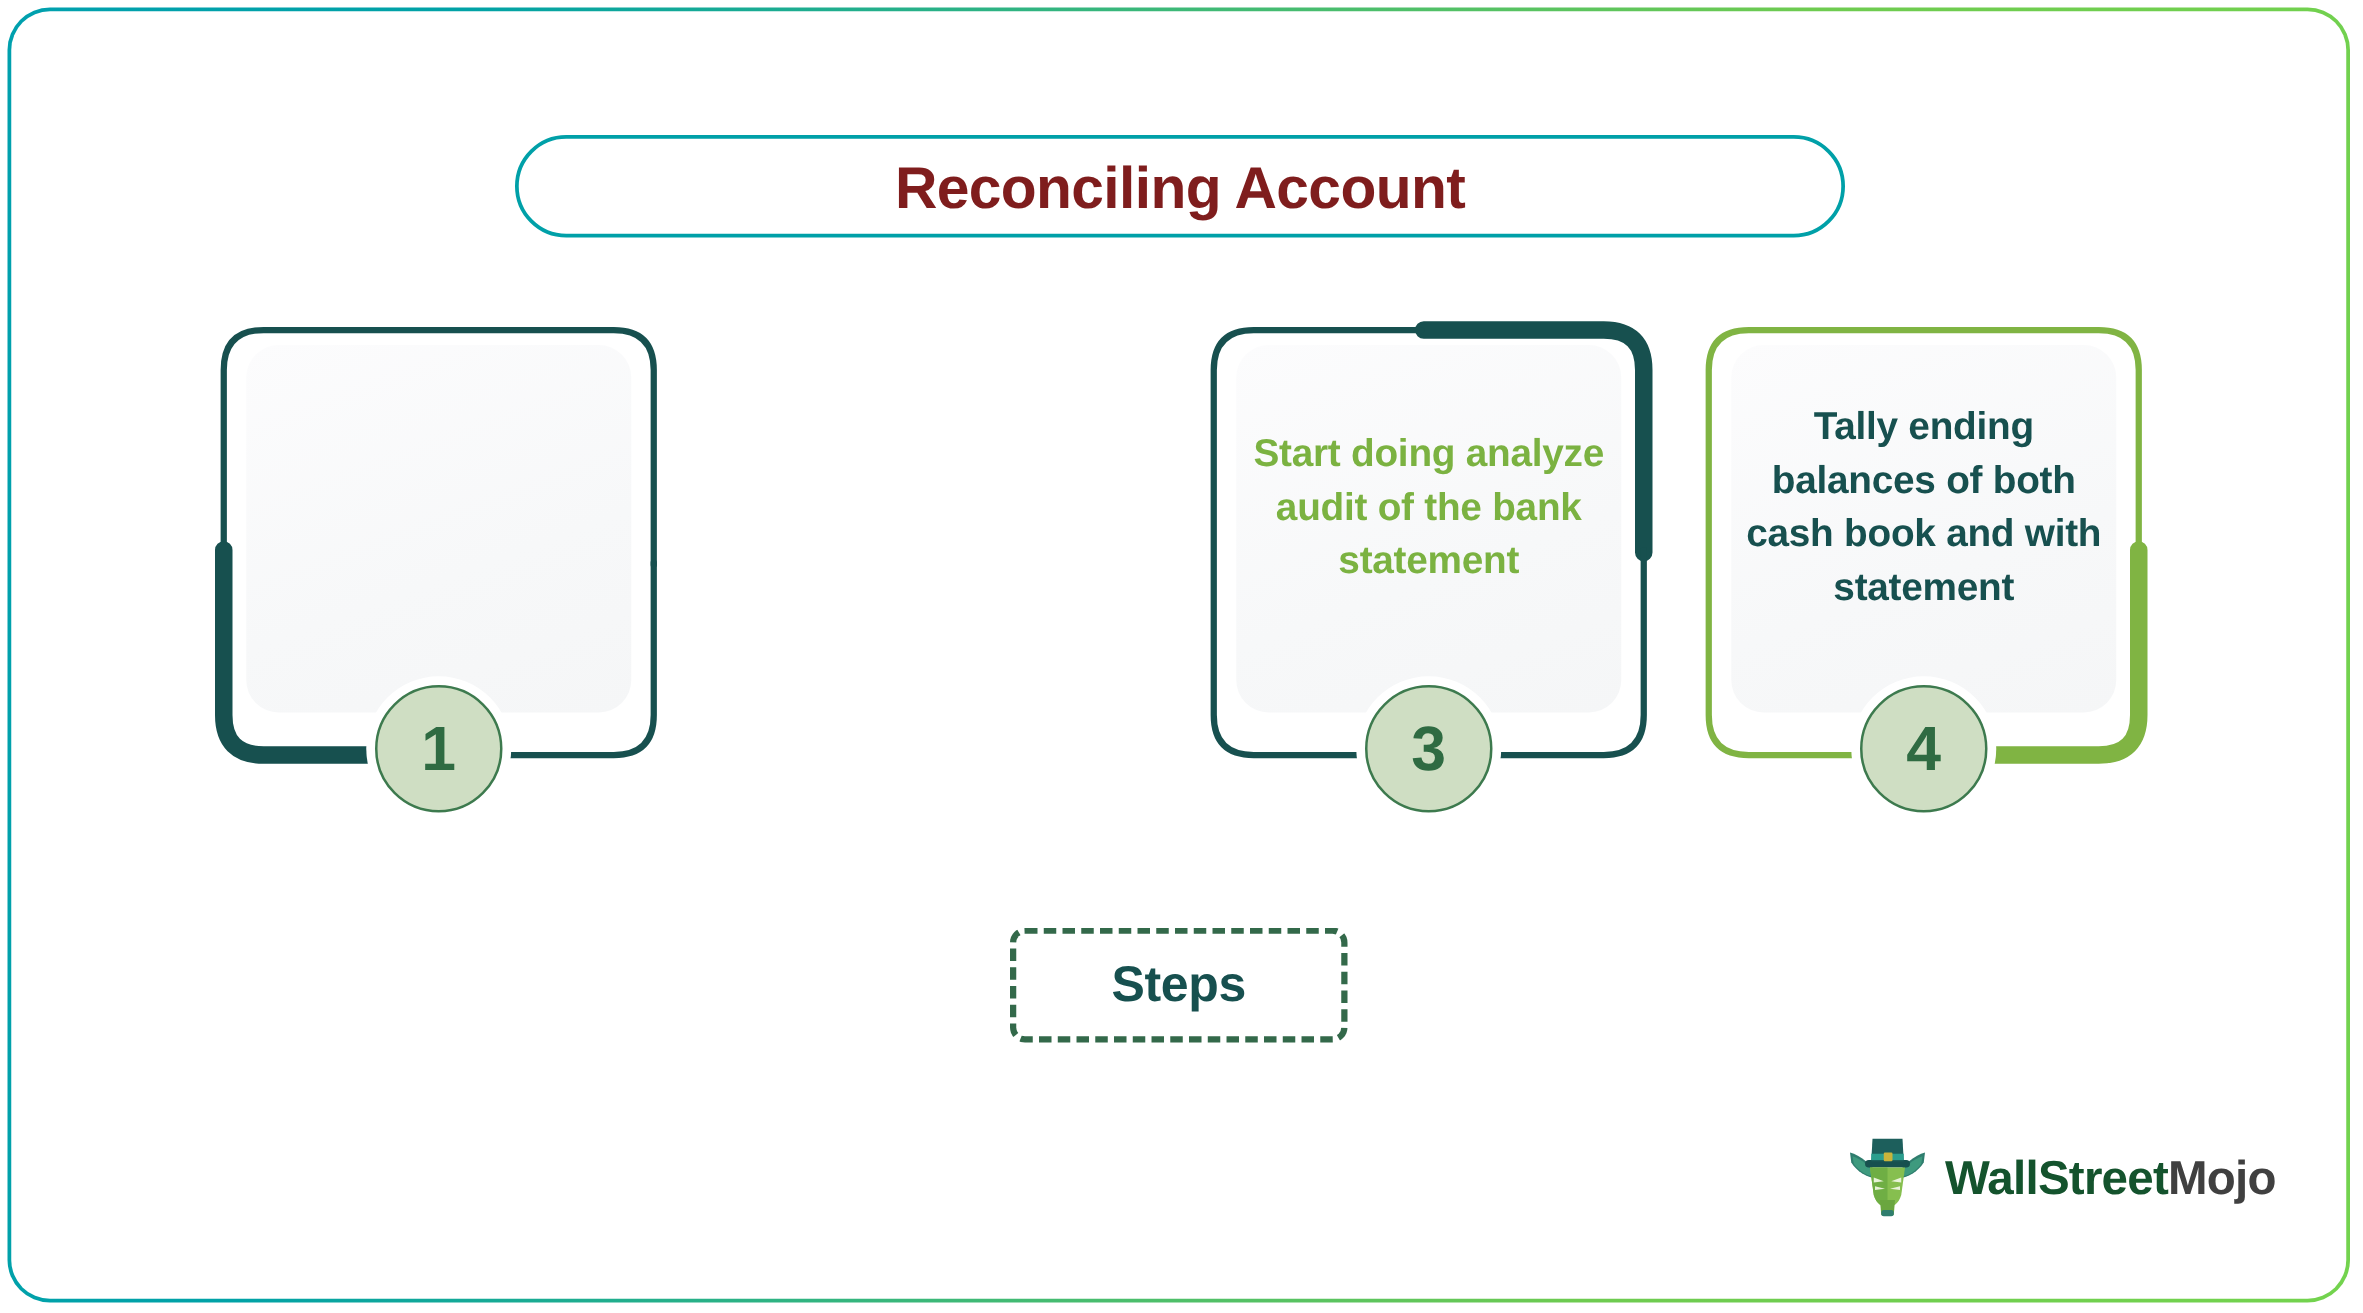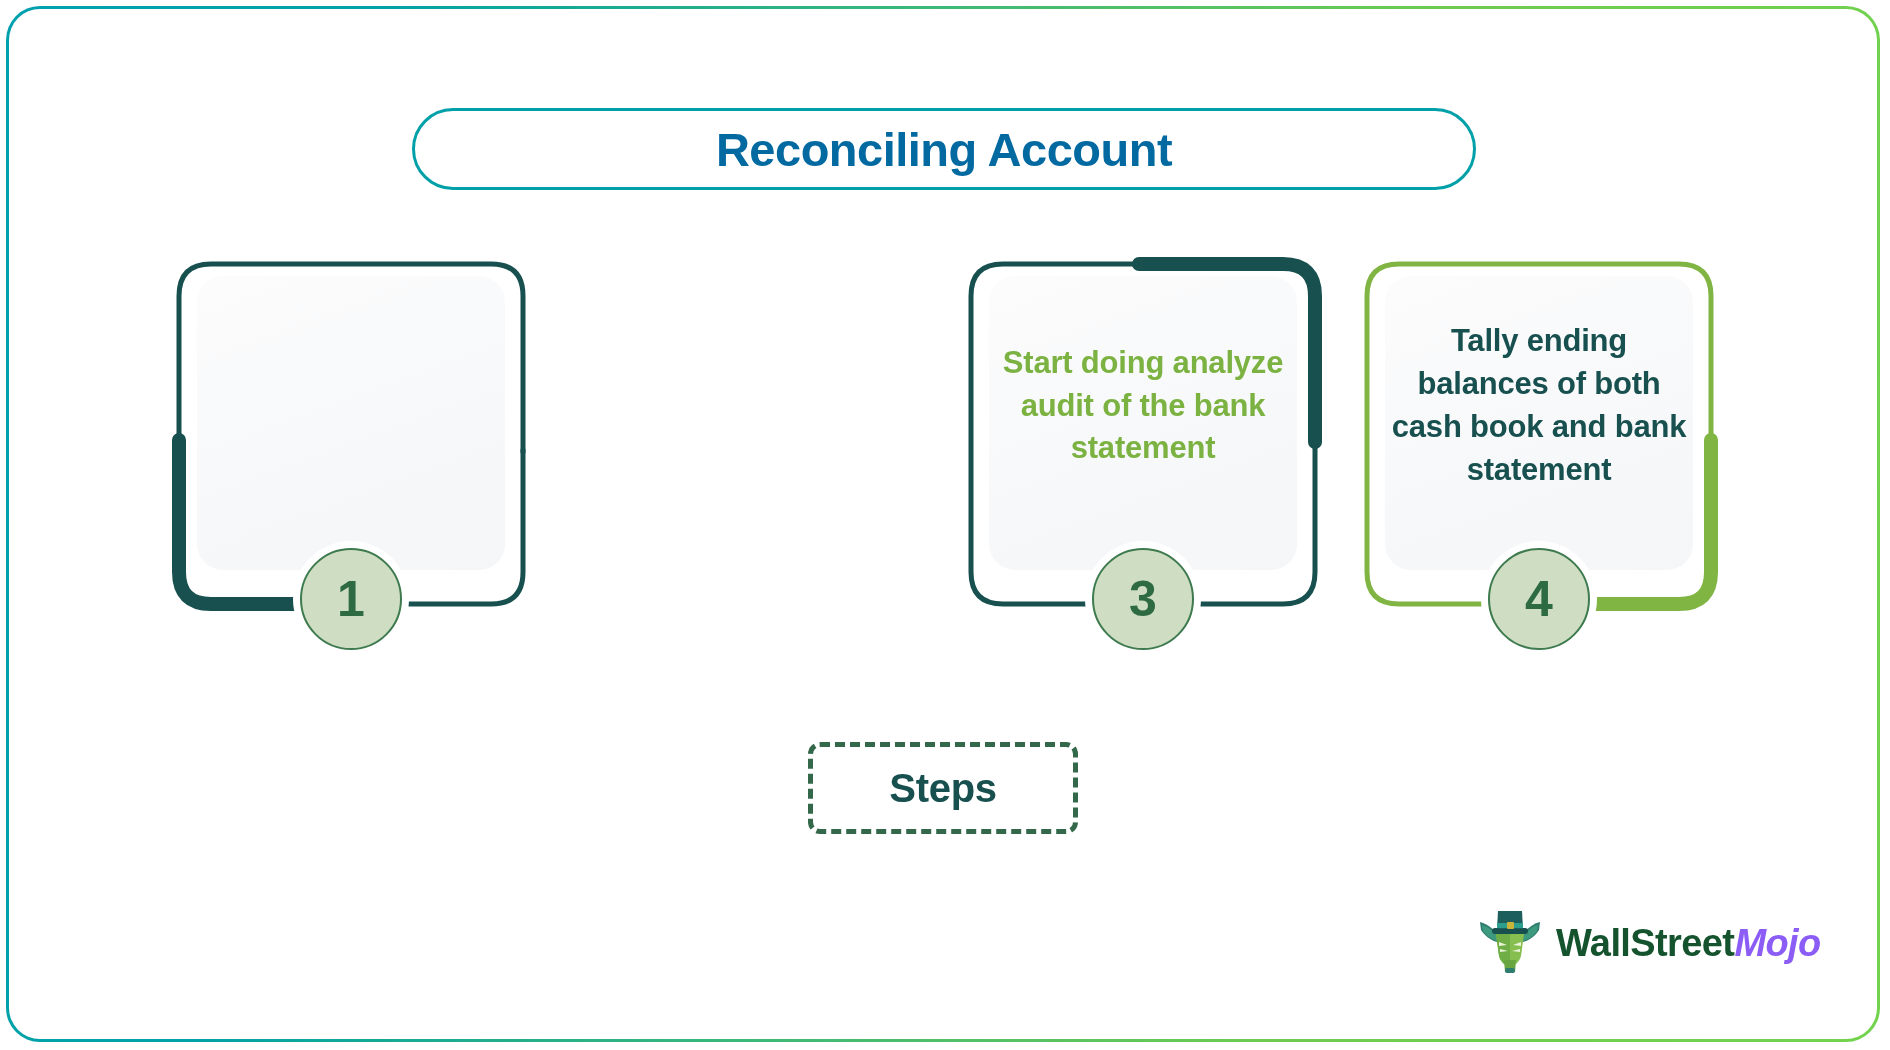--- a/index.html
+++ b/index.html
@@ -48,21 +48,21 @@
     border-radius: 41px;
     background: #ffffff;
     display: flex;
     align-items: center;
     justify-content: center;
     box-sizing: border-box;
   }
   .title-text {
     font-size: 47px;
     font-weight: 700;
-    color: #0369a1;
+    color: #7f1d1d;
     letter-spacing: -0.5px;
     white-space: nowrap;
   }
 
   
   .cards-row {
     position: absolute;
     left: 175px;
     top: 258px;
     width: 1540px;
@@ -179,21 +179,21 @@
   }
   .logo-mark { width: 64px; height: 70px; display: block; }
   .logo-word {
     font-size: 38px;
     font-weight: 700;
     letter-spacing: -0.6px;
     white-space: nowrap;
     line-height: 1;
   }
   .logo-word .w1 { color: #14532d; }
-  .logo-word .w2 { color: #8b5cf6; font-style: italic; }
+  .logo-word .w2 { color: #404040; }
 </style>
 </head>
 <body>
 
 <div class="canvas">
 
   <div class="outer-frame">
     <div class="outer-frame-inner"></div>
   </div>
 
@@ -234,21 +234,21 @@
     </div>
 
     <div class="card card-4">
       <svg class="card-border-svg" viewBox="0 0 364 364" fill="none">
 
         <path d="M354 190 L354 44 Q354 12 322 12 L42 12 Q10 12 10 44 L10 320 Q10 352 42 352 L168 352" stroke="#80b443" stroke-width="5" stroke-linecap="round" fill="none"></path>
 
         <path d="M354 188 L354 320 Q354 352 322 352 L170 352" stroke="#80b443" stroke-width="14" stroke-linecap="round" fill="none"></path>
       </svg>
       <div class="card-panel"></div>
-      <div class="card-text txt-teal">Tally ending balances of both cash book and bank statement</div>
+      <div class="card-text txt-teal">Tally ending balances of both cash book and with statement</div>
       <div class="badge">
         <span class="badge-num">4</span>
       </div>
     </div>
 
   </div>
 
   <div class="steps-box">
     <span class="steps-text">Steps</span>
   </div>

